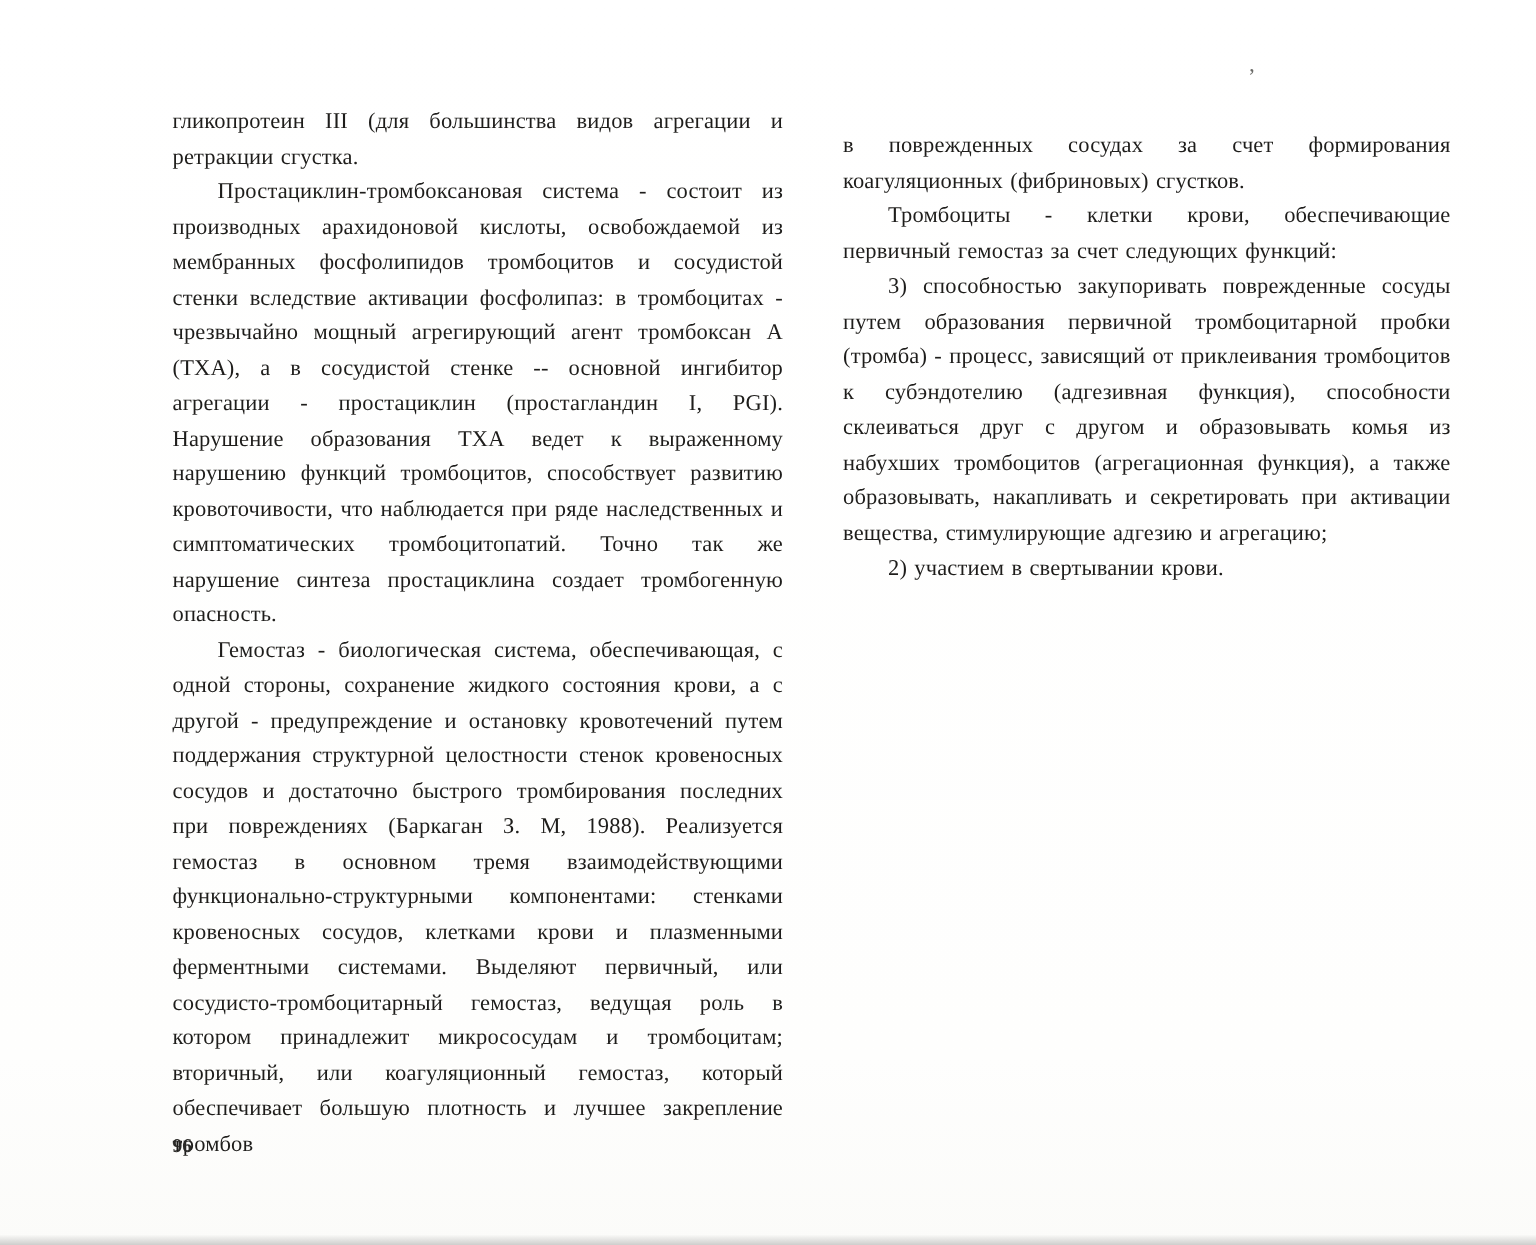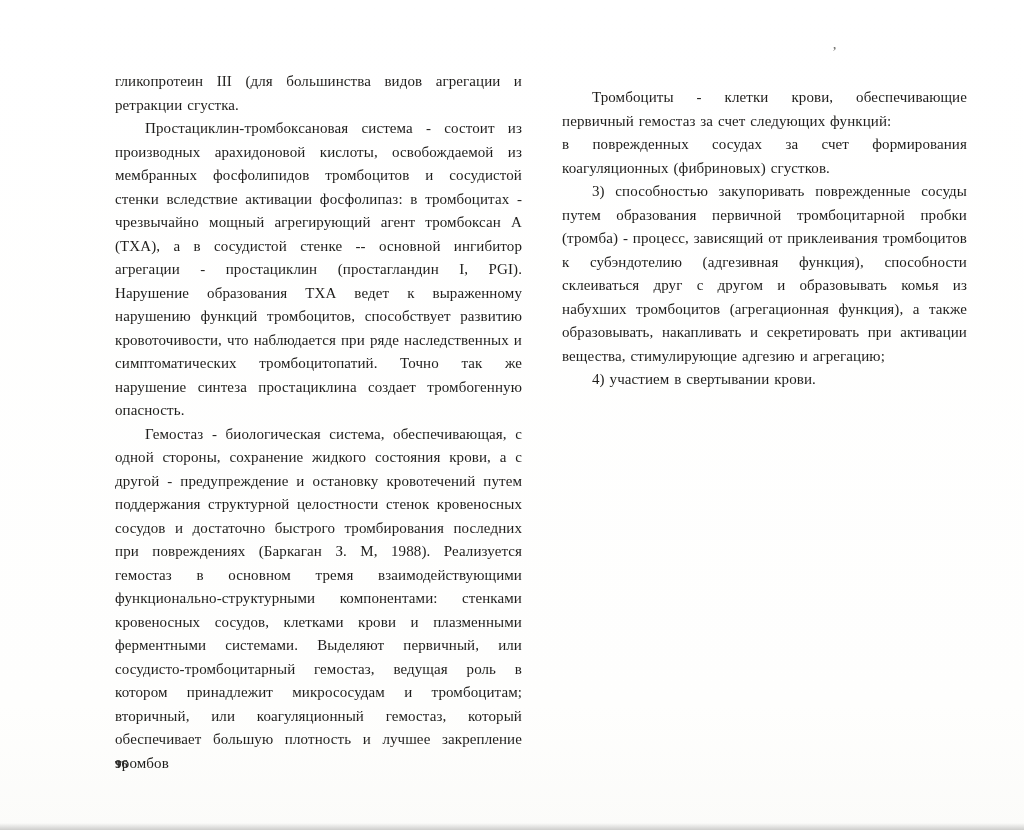--- a/index.html
+++ b/index.html
@@ -85,19 +85,19 @@
 
   <div class="page page-left">
     <p class="para continuation"><span>гликопротеин III (для большинства видов агрегации и ретракции сгустка.</span></p>
     <p class="para"><span class="lead">Простациклин-тромбоксановая система</span><span> - состоит из производных арахидоновой кислоты, освобождаемой из мембранных фосфолипидов тромбоцитов и сосудистой стенки вследствие активации фосфолипаз: в тромбоцитах - чрезвычайно мощный агрегирующий агент тромбоксан А (ТХА), а в сосудистой стенке -- основной ингибитор агрегации - простациклин (простагландин I, PGI). Нарушение образования ТХА ведет к выраженному нарушению функций тромбоцитов, способствует развитию кровоточивости, что наблюдается при ряде наследственных и симптоматических тромбоцитопатий. Точно так же нарушение синтеза простациклина создает тромбогенную опасность.</span></p>
     <p class="para"><span class="lead">Гемостаз</span><span> - биологическая система, обеспечивающая, с одной стороны, сохранение жидкого состояния крови, а с другой - предупреждение и остановку кровотечений путем поддержания структурной целостности стенок кровеносных сосудов и достаточно быстрого тромбирования последних при повреждениях (Баркаган З. М, 1988). Реализуется гемостаз в основном тремя взаимодействующими функционально-структурными компонентами: стенками кровеносных сосудов, клетками крови и плазменными ферментными системами. Выделяют первичный, или сосудисто-тромбоцитарный гемостаз, ведущая роль в котором принадлежит микрососудам и тромбоцитам; вторичный, или коагуляционный гемостаз, который обеспечивает большую плотность и лучшее закрепление тромбов</span></p>
   </div>
 
   <div class="page-number">96</div>
 
   <div class="page page-right">
+    <p class="para continuation"><span>в поврежденных сосудах за счет формирования коагуляционных (фибриновых) сгустков.</span></p>
     <p class="para"><span class="lead">Тромбоциты</span><span> - клетки крови, обеспечивающие первичный гемостаз за счет следующих функций:</span></p>
-    <p class="para continuation"><span>в поврежденных сосудах за счет формирования коагуляционных (фибриновых) сгустков.</span></p>
     <p class="para"><span>3) способностью закупоривать поврежденные сосуды путем образования первичной тромбоцитарной пробки (тромба) - процесс, зависящий от приклеивания тромбоцитов к субэндотелию (адгезивная функция), способности склеиваться друг с другом и образовывать комья из набухших тромбоцитов (агрегационная функция), а также образовывать, накапливать и секретировать при активации вещества, стимулирующие адгезию и агрегацию;</span></p>
-    <p class="para"><span>4) участием в свертывании крови.</span></p>
+    <p class="para"><span>2) участием в свертывании крови.</span></p>
   </div>
 
 </div>
 
 </body></html>

